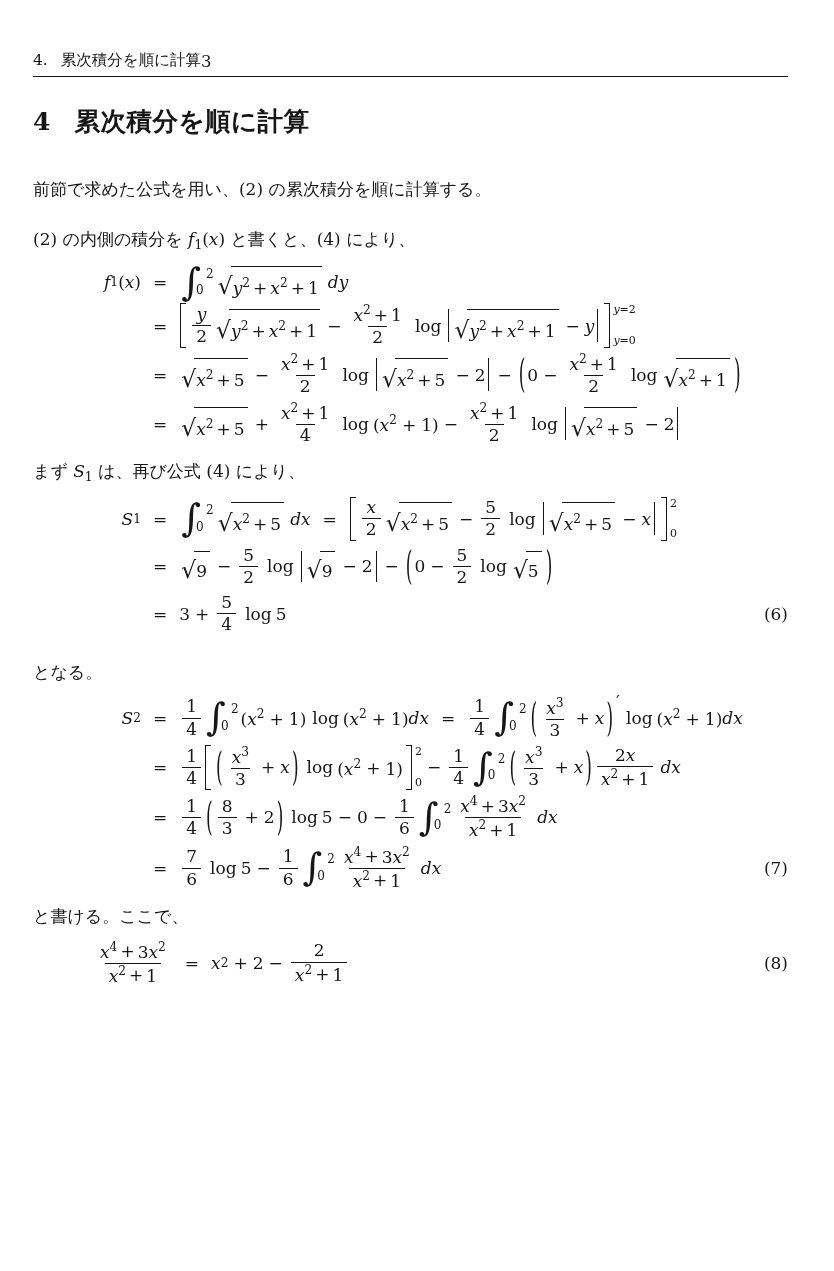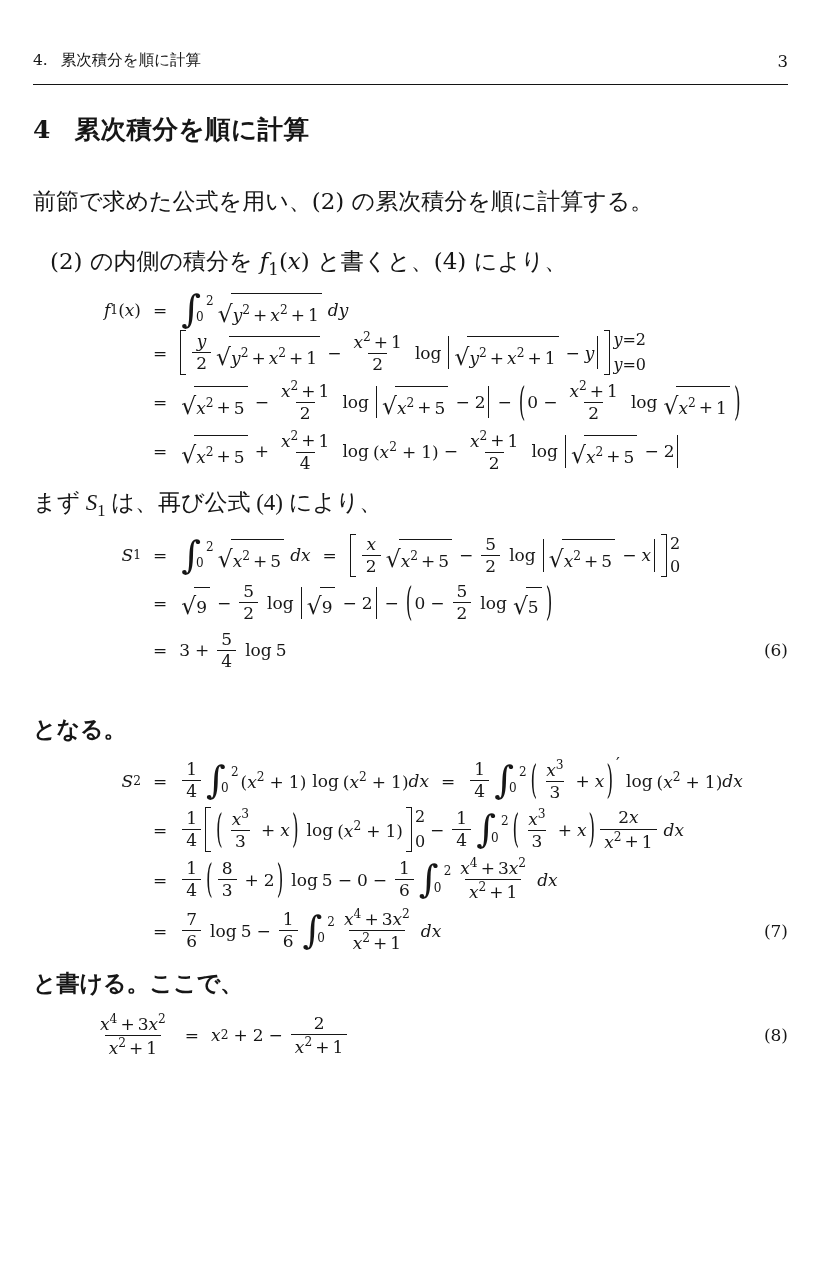--- a/index.html
+++ b/index.html
@@ -1,31 +1,31 @@
 <!DOCTYPE html>
 <html><head>
 <meta charset="utf-8">
 <style>
   * { margin:0; padding:0; box-sizing:border-box; }
   html,body { background:#fff; }
   .page { width:834px; height:1271px; background:#fff; color:#161616; overflow:hidden;
           padding:50px 46px 0 33px; position:relative;
           font-family:"DejaVu Serif","Liberation Serif",serif; }
-  .header { display:flex; justify-content:space-between; align-items:flex-end;
-            border-bottom:1.3px solid #141414; padding-bottom:13px; font-size:15.5px; }
+  .header { display:flex; justify-content:flex-start; align-items:flex-end;
+            border-bottom:1.3px solid #141414; padding-bottom:5px; font-size:15.5px; }
   .hl-title { margin-left:13px; }
   .page-number { font-size:16.5px; }
   .section-heading { margin-top:27px; display:flex; align-items:baseline; }
   .sec-num { font-size:25px; font-weight:bold; }
   .sec-title { font-size:25.5px; font-weight:bold; margin-left:24px; letter-spacing:0.5px;
                font-family:"Liberation Sans","DejaVu Sans",sans-serif; }
-  .p { font-size:23px; line-height:1.65; }
-  .p1 { margin-top:36px; } .p2 { margin-top:22px;margin-left:17px; } .p3 { margin-top:12px; }
-  .p4 { margin-top:8px;font-family:Liberation Serif, serif; } .p5 { margin-top:38px;font-weight:bold; } .p6 { margin-top:22px; }
-  .p7 { margin-top:2px;font-weight:bold; }
+  .p { font-size:17px; line-height:1.65; }
+  .p1 { margin-top:36px; } .p2 { margin-top:22px; } .p3 { margin-top:12px; }
+  .p4 { margin-top:8px; } .p5 { margin-top:22px; } .p6 { margin-top:22px; }
+  .p7 { margin-top:2px; }
   .eq { margin:10px 0 10px 60px; font-size:17px; }
   .eq-line { display:flex; align-items:center; margin:4px 0; }
   .lhs { display:inline-flex; align-items:center; justify-content:flex-end; min-width:48px; }
   .rel,.re { margin:0 12px; }
   .rhs { display:inline-flex; align-items:center; white-space:nowrap; }
   .tag { margin-left:auto; }
   i,.dv { font-style:italic; }
   .dv { margin-left:4px; }
   sup,sub { font-size:0.72em; }
   .op { margin:0 5px; }
@@ -44,21 +44,21 @@
   .il { display:inline-flex; flex-direction:column; justify-content:space-between;
         align-self:stretch; font-size:12px; margin-left:-4px; padding:1px 0 2px; }
   .iu { margin-left:9px; }
   .io { margin-left:-1px; }
   .gp { display:inline-flex; align-items:center; white-space:nowrap; }
   .lb,.rb { align-self:stretch; width:6px; border-top:1.5px solid currentColor; border-bottom:1.5px solid currentColor; }
   .lb { border-left:1.5px solid currentColor; margin:0 3px 0 1px; }
   .rb { border-right:1.5px solid currentColor; margin:0 1px 0 3px; }
   .ab { align-self:stretch; border-left:1.2px solid currentColor; margin:0 3px; }
   .bl { display:inline-flex; flex-direction:column; justify-content:space-between;
-        align-self:stretch; font-size:16px; margin-left:2px; padding:0 0 1px; }
+        align-self:stretch; font-size:11px; margin-left:2px; padding:0 0 1px; }
   .pa { display:inline-block; transform:scaleY(2.3); line-height:1; margin:0 2px; font-weight:300; }
   .pr { align-self:flex-start; margin:-5px 0 0 1px; }
 </style>
 </head>
 <body>
 
 <div class="page">
   <div class="header">
     <div class="header-left">
       <span>4.</span><span class="hl-title">累次積分を順に計算</span>

